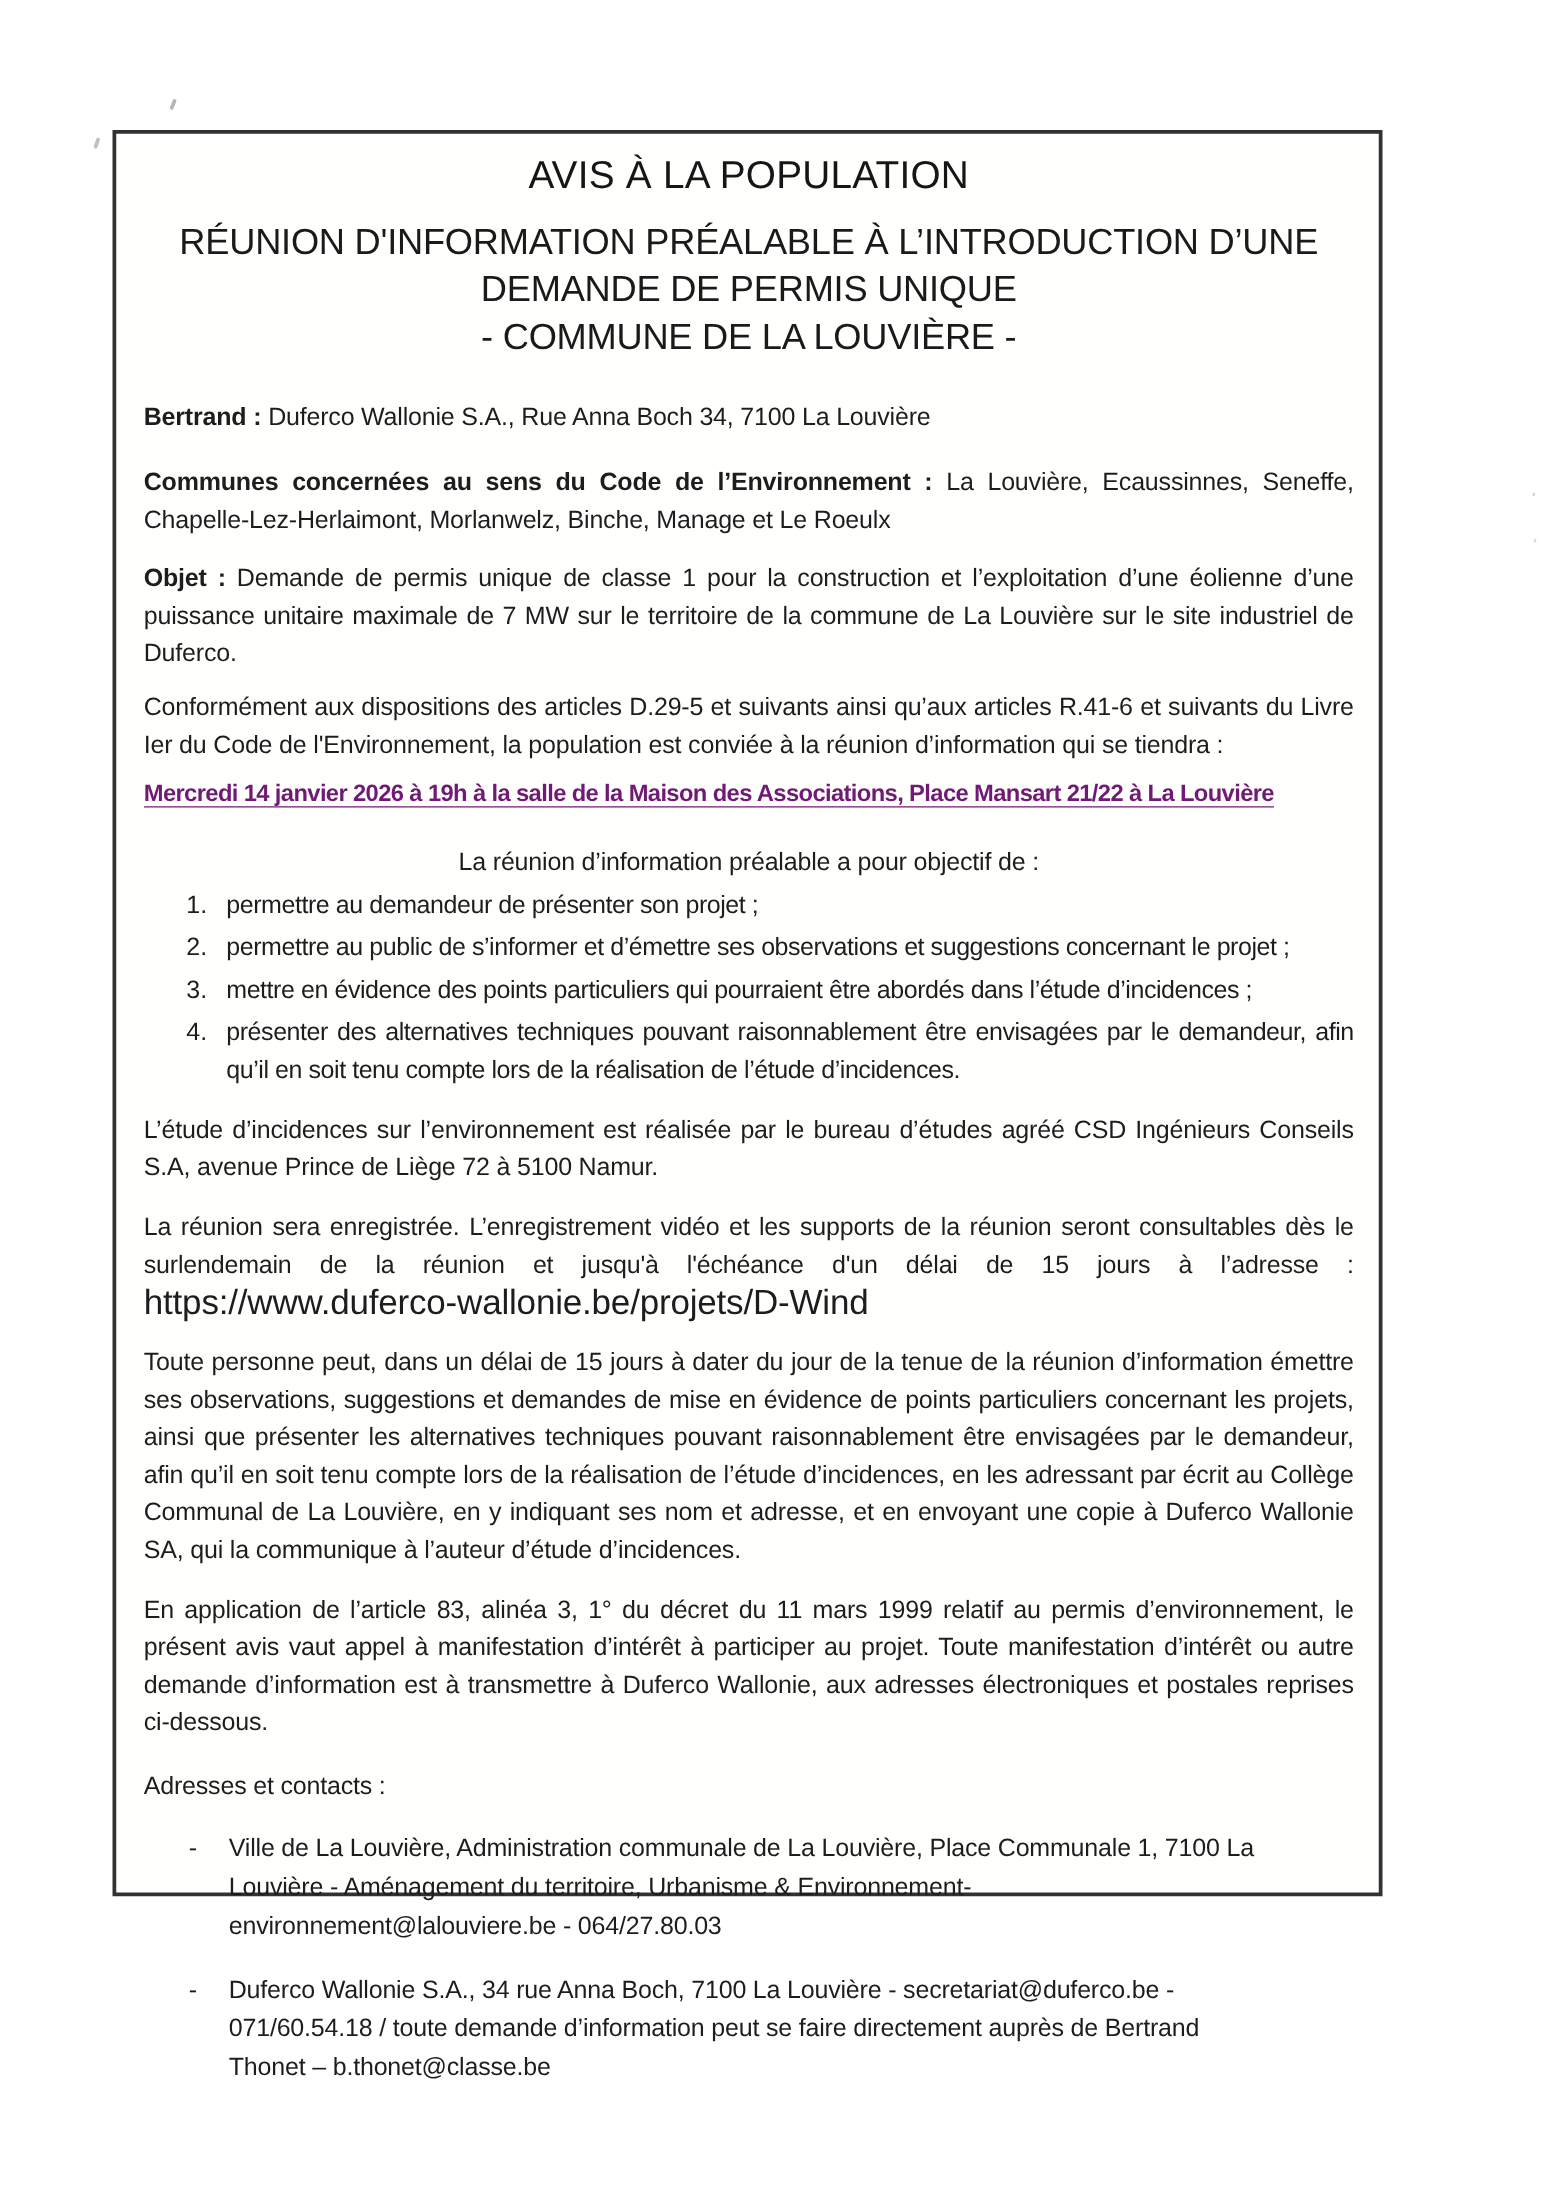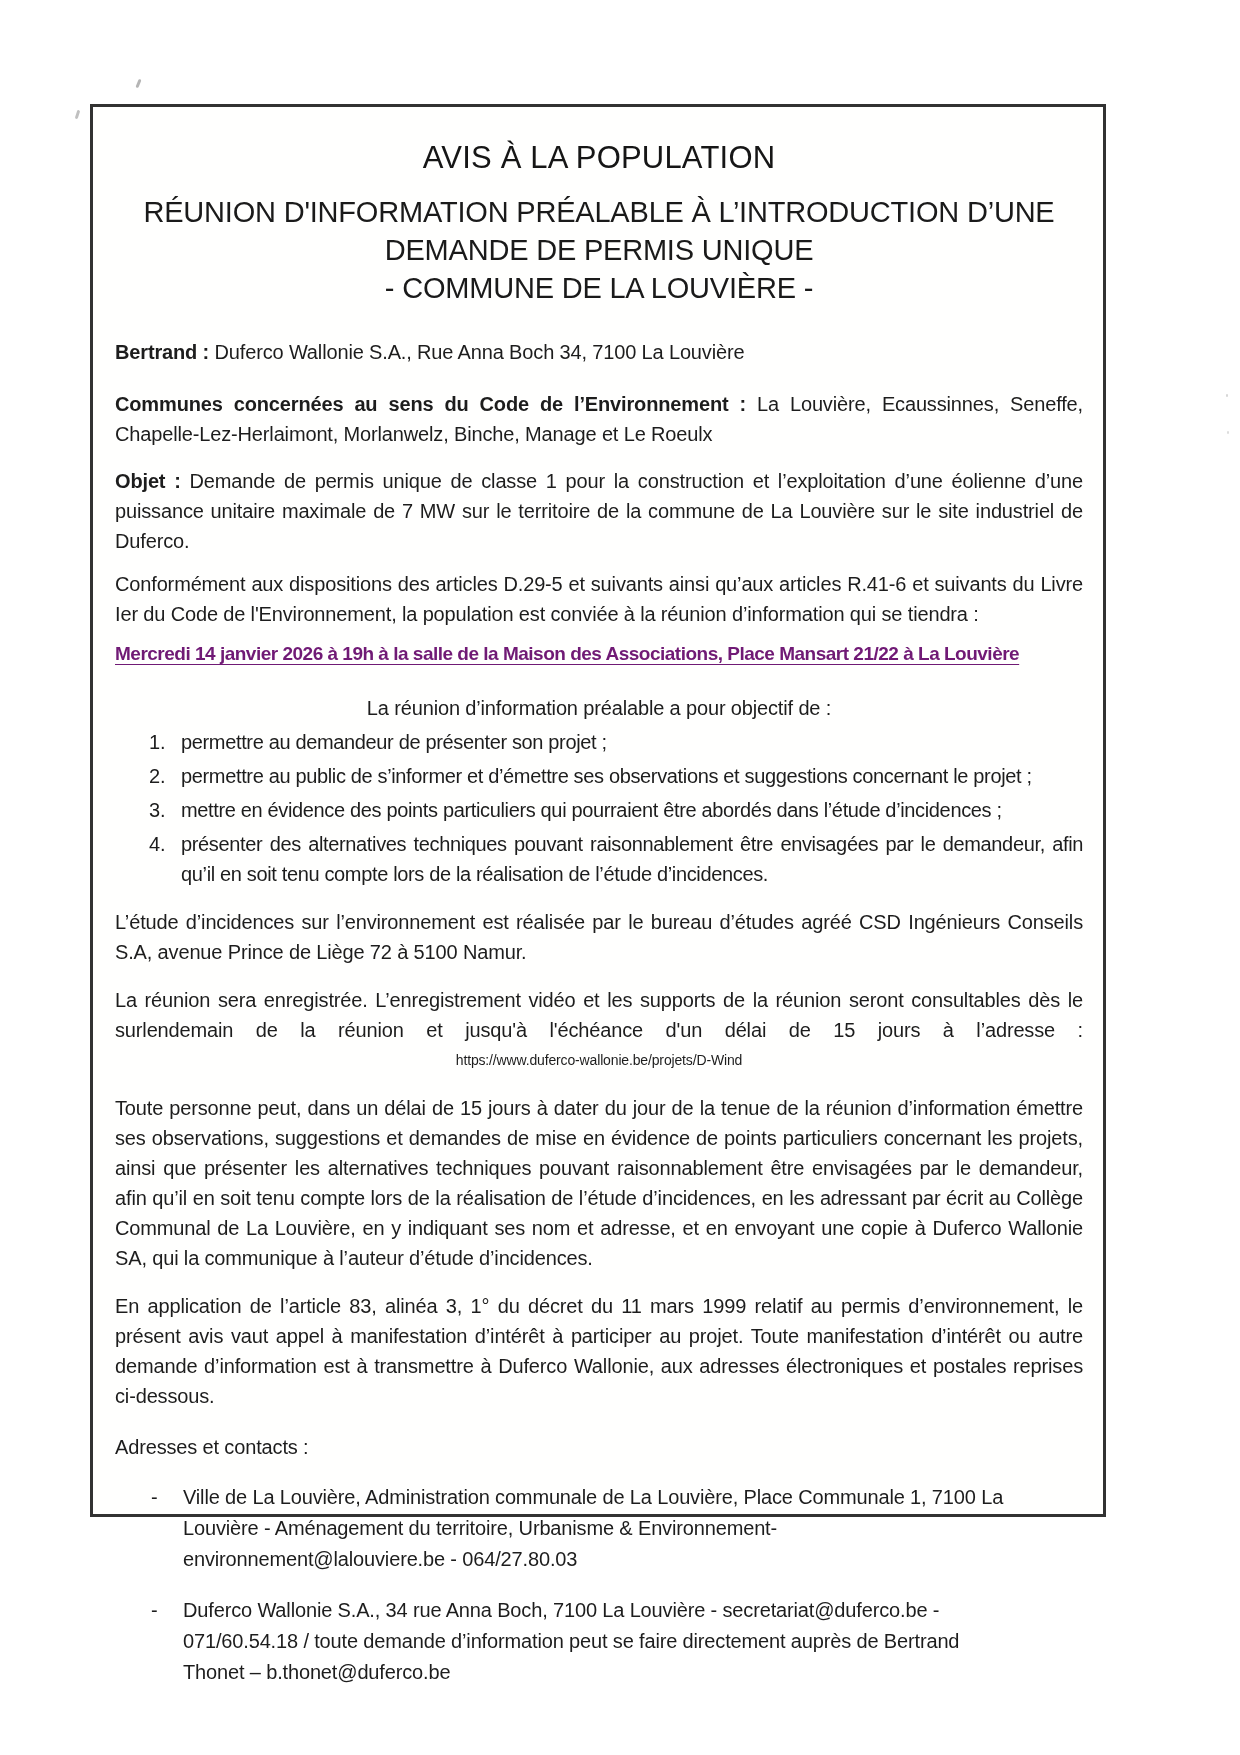--- a/index.html
+++ b/index.html
@@ -16,21 +16,21 @@
     overflow: hidden;
   }
   .frame {
     position: absolute;
     left: 90px;
     top: 104px;
     width: 1016px;
     height: 1413px;
     border: 3px solid #323232;
     box-sizing: border-box;
-    padding: 24px 20px 0 22px;
+    padding: 6px 20px 0 22px;
     background: #fffffe;
   }
   .title {
     font-size: 31px;
     font-weight: 400;
     color: #161616;
     text-align: center;
     line-height: 42px;
     margin: 6px 0 0 0;
     letter-spacing: 0.2px;
@@ -74,25 +74,24 @@
     padding-left: 34px;
     font-size: 20px;
     line-height: 30px;
     margin-top: 4px;
   }
   .oitem .num { width: 32px; flex: none; }
   .oitem .itext { flex: 1; text-align: justify; letter-spacing: -0.35px; }
   .p-etude { margin-top: 18px; }
   .p-enreg { margin-top: 18px; text-align-last: justify; }
   .url {
-    font-size: 14px;
+    font-size: 28px;
     line-height: 30px;
     letter-spacing: -0.15px;
     margin: 0;
-    text-align: center;
   }
   .p-obs   { margin-top: 18px; }
   .p-manif { margin-top: 18px; }
   .p-contacts { margin-top: 21px; text-align: left; }
   .citem {
     display: flex;
     padding-left: 36px;
     font-size: 20px;
     line-height: 31px;
     letter-spacing: -0.15px;
@@ -178,17 +177,17 @@
       <div>Louvière - Aménagement du territoire, Urbanisme &amp; Environnement-</div>
       <div>environnement@lalouviere.be - 064/27.80.03</div>
     </div>
   </div>
 
   <div class="citem">
     <span class="cdash">-</span>
     <div class="clines">
       <div>Duferco Wallonie S.A., 34 rue Anna Boch, 7100 La Louvière - secretariat@duferco.be -</div>
       <div>071/60.54.18 / toute demande d’information peut se faire directement auprès de Bertrand</div>
-      <div>Thonet – b.thonet@duferco.be</div>
+      <div>Thonet – b.thonet@classe.be</div>
     </div>
   </div>
 
 </div>
 
 </body></html>

